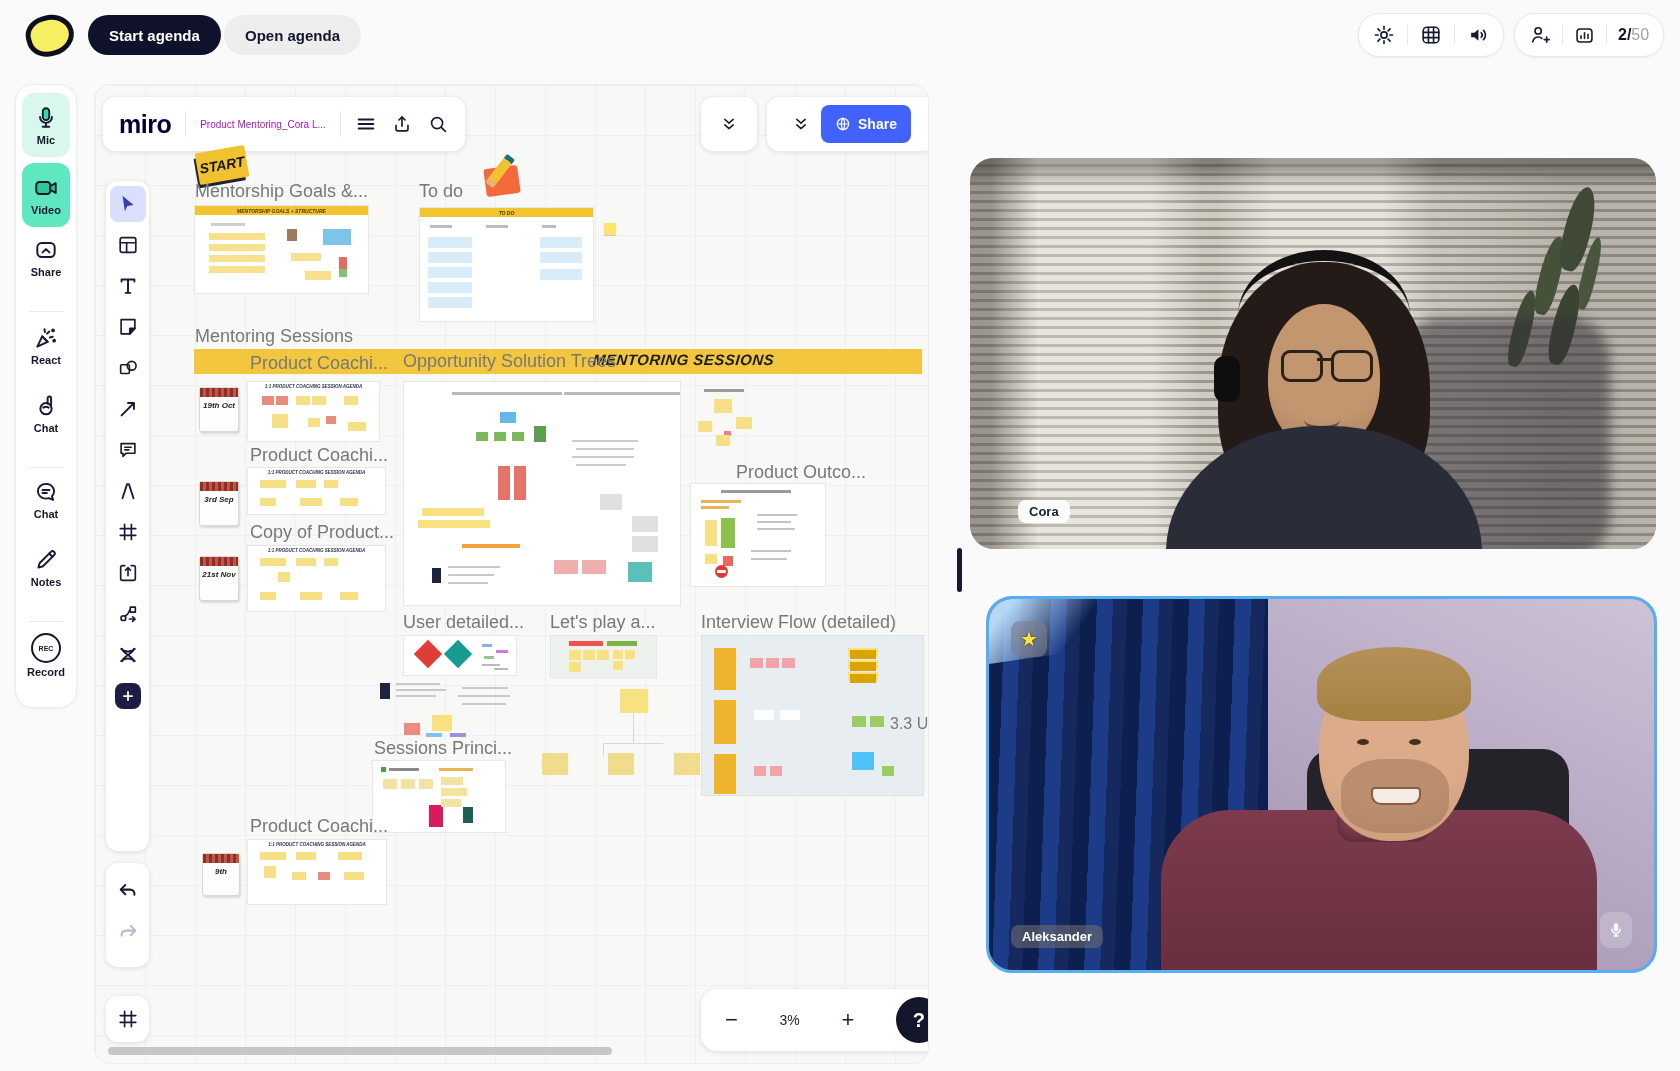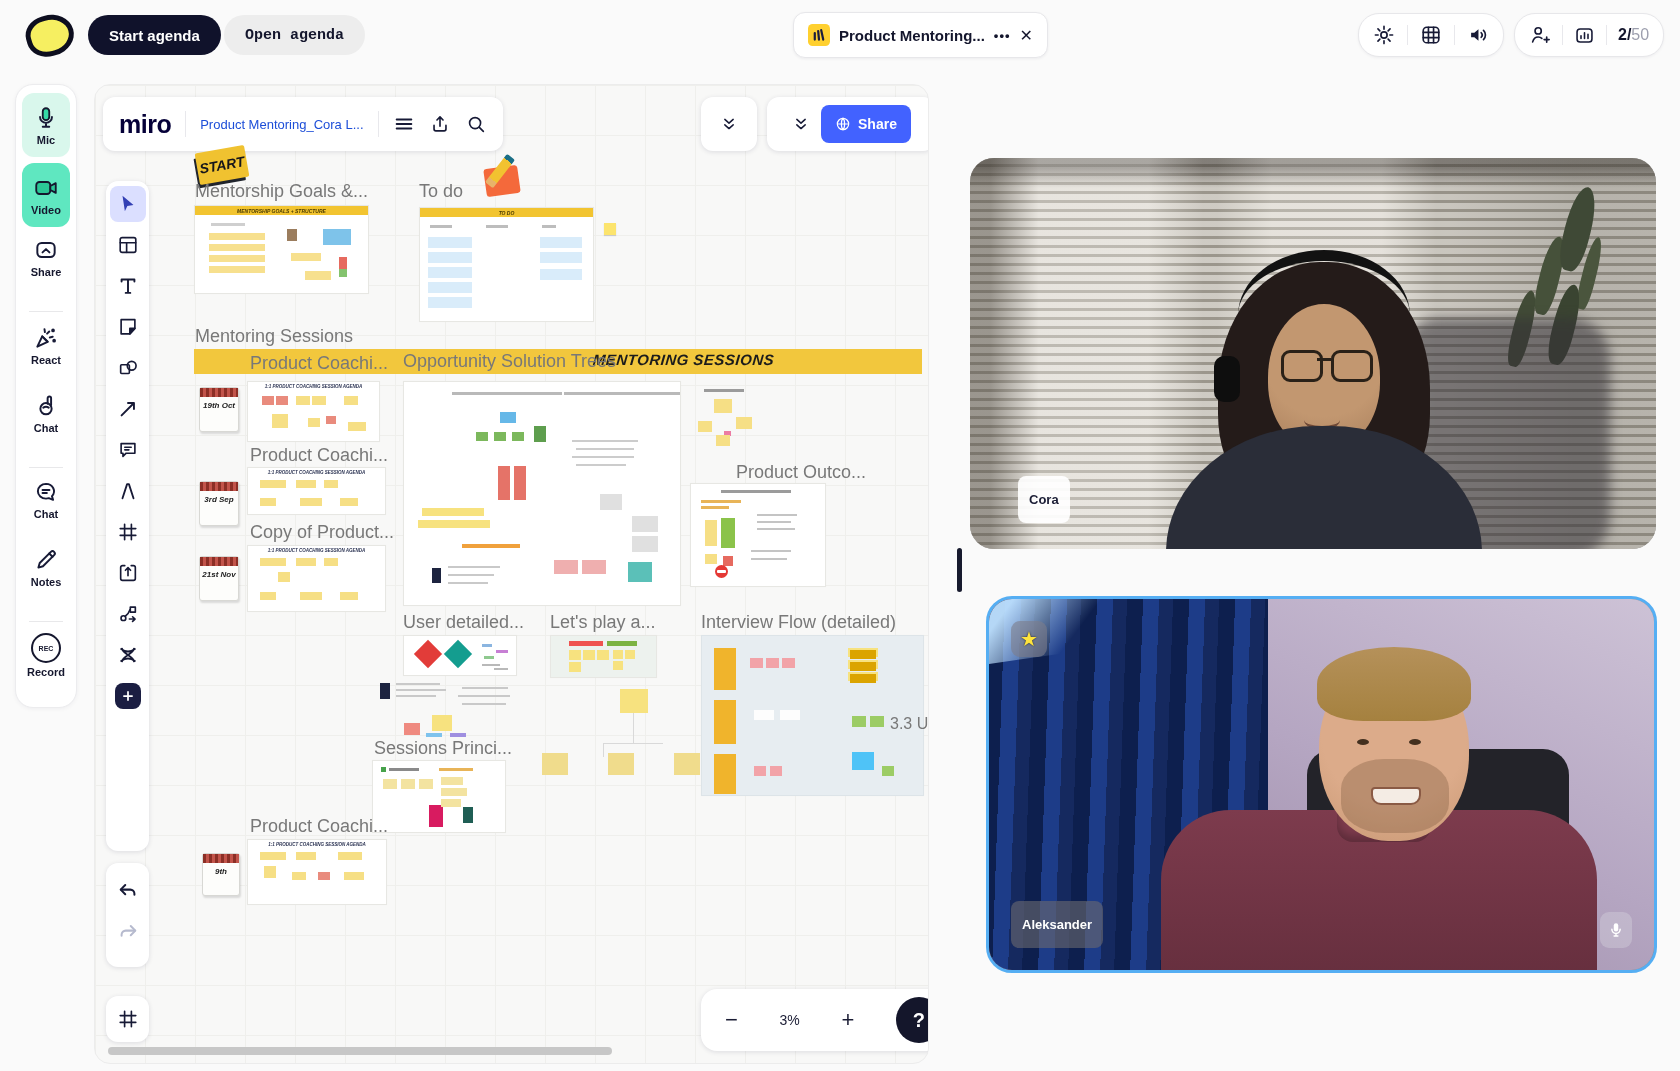--- a/index.html
+++ b/index.html
@@ -28,47 +28,32 @@
   .flabel{font-size:18px;color:#787878;white-space:nowrap;}
   .frame{position:absolute;background:#fff;border:1px solid #e7e7e3;box-shadow:0 0 1px rgba(0,0,0,.04);}
   .fhead{height:9px;background:#f2c430;display:flex;align-items:center;justify-content:center;font-size:5px;font-weight:700;font-style:italic;color:#4a3a00;white-space:nowrap;overflow:hidden;}
   .fbody{position:absolute;left:0;right:0;bottom:0;top:9px;background-repeat:no-repeat;}
   .agendahead{font-size:4.5px;font-style:italic;font-weight:700;color:#283050;text-align:center;padding-top:2px;white-space:nowrap;overflow:hidden;}
   .cal{position:absolute;width:38px;height:43px;background:#fdfdfb;border:1px solid #d8d8d4;border-radius:3px;box-shadow:1px 2px 2px rgba(0,0,0,.12);}
   .cal:before{content:"";position:absolute;left:0;right:0;top:0;height:9px;background:repeating-linear-gradient(90deg,#8c2f26 0 3px,#c2544a 3px 6px);}
   .caltxt{position:absolute;top:13px;left:0;right:0;text-align:center;font-size:8px;font-style:italic;font-weight:700;color:#222;}
   
   .tile{position:absolute;border-radius:24px;overflow:hidden;background:#888;}
-  .nameplate{position:absolute;font-size:13px;font-weight:700;border-radius:8px;padding:16px 11px;}
+  .nameplate{position:absolute;font-size:13px;font-weight:700;border-radius:8px;padding:4px 11px;}
   .badge{position:absolute;border-radius:9px;display:flex;align-items:center;justify-content:center;}
   .zoomtxt{font-size:14px;color:#1b1d35;}
 </style>
 </head>
 <body>
 
 <div class="abs" style="left:0;top:0;width:1680px;height:66px;">
   <div class="abs" style="left:26px;top:15px;width:38px;height:31px;background:#f6ef61;border:5px solid #0d0e1f;border-radius:46% 54% 52% 48%;transform:rotate(-16deg);"></div>
   <div class="btn btn-dark abs" style="left:88px;top:15px;height:40px;padding:0 21px;">Start agenda</div>
-  <div class="btn btn-gray abs" style="left:224px;top:15px;height:40px;padding:0 21px;font-family:Liberation Mono, monospace;">Open agenda</div>
-
-  <div class="tab abs" style="left:793px;top:12px;height:44px;">
-    <span class="ic">
-      <svg width="22" height="22" viewBox="0 0 24 24">
-          <rect width="24" height="24" rx="5" fill="#ffd02f"></rect>
-        <g stroke="#1a1d3f" stroke-width="2.4" stroke-linecap="round" fill="none">
-          <path d="M7.4 17V9.8"></path>
-            <path d="M12 17l-.9-9.2"></path>
-            <path d="M16.6 17l-2.2-10.3"></path>
-          </g>
-        </svg>
-    </span>
-    <span class="tab-title">Product Mentoring...</span>
-    <span style="font-size:13px;color:#14162d;letter-spacing:1px;font-weight:700;">•••</span>
-    <span style="font-size:16px;color:#14162d;font-weight:400;">✕</span>
-  </div>
+  <div class="btn btn-gray abs" style="left:224px;top:15px;height:40px;padding:0 21px;">Open agenda</div>
+
 
   <div class="pill abs" style="left:1358px;top:13px;height:42px;padding:0 14px;gap:12px;">
     <span class="ic">
       <svg width="22" height="22" viewBox="0 0 24 24" class="stroke">
           <circle cx="12" cy="12" r="3.4"></circle>
         <path d="M12 2.6v3M12 18.4v3M2.6 12h3M18.4 12h3M5.4 5.4l2.1 2.1M16.5 16.5l2.1 2.1M18.6 5.4l-2.1 2.1M7.5 16.5l-2.1 2.1"></path>
         </svg>
       </span>
     <span class="vdiv"></span>
     <span class="ic">
@@ -192,21 +177,21 @@
     <span class="side-label">Record</span>
   </div>
 </div>
 
 <div class="abs" style="left:94px;top:84px;width:833px;height:978px;border-radius:16px;border:1px solid #ececec;overflow:hidden;
             background-color:#f8f8f7;background-image:linear-gradient(#efefec 1px,transparent 1px),linear-gradient(90deg,#efefec 1px,transparent 1px);background-size:50px 50px;">
 
   <div class="mtool abs" style="left:8px;top:12px;height:54px;padding:0 16px;gap:14px;">
     <span style="font-size:25px;font-weight:800;color:#050038;letter-spacing:-.5px;">miro</span>
     <span class="vdiv" style="height:26px;"></span>
-    <span style="font-size:13px;color:#1d4ed8;white-space:nowrap;">Product Mentoring_Cora L...</span>
+    <span style="font-size:10px;color:#a21caf;white-space:nowrap;">Product Mentoring_Cora L...</span>
     <span class="vdiv" style="height:26px;"></span>
     <span class="ic">
       <svg width="22" height="22" viewBox="0 0 24 24" class="stroke" style="stroke-width:2.1">
           <path d="M4 7h16M4 12h16M4 17h16"></path>
         </svg>
       </span>
     <span class="ic">
       <svg width="22" height="22" viewBox="0 0 24 24" class="stroke">
           <path d="M12 14.5V4.5M8.7 7.6L12 4.3l3.3 3.3"></path>
           <path d="M5.5 13.5v4a2 2 0 002 2h9a2 2 0 002-2v-4"></path>

